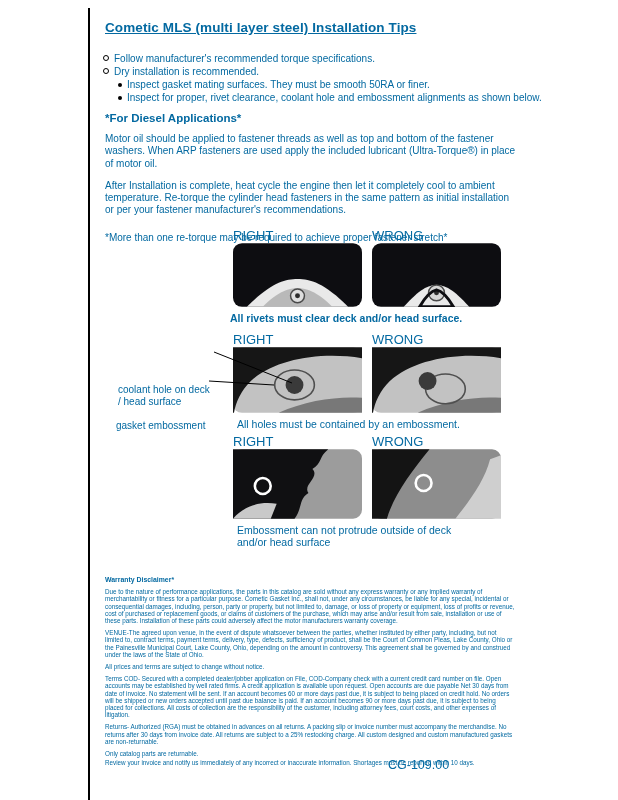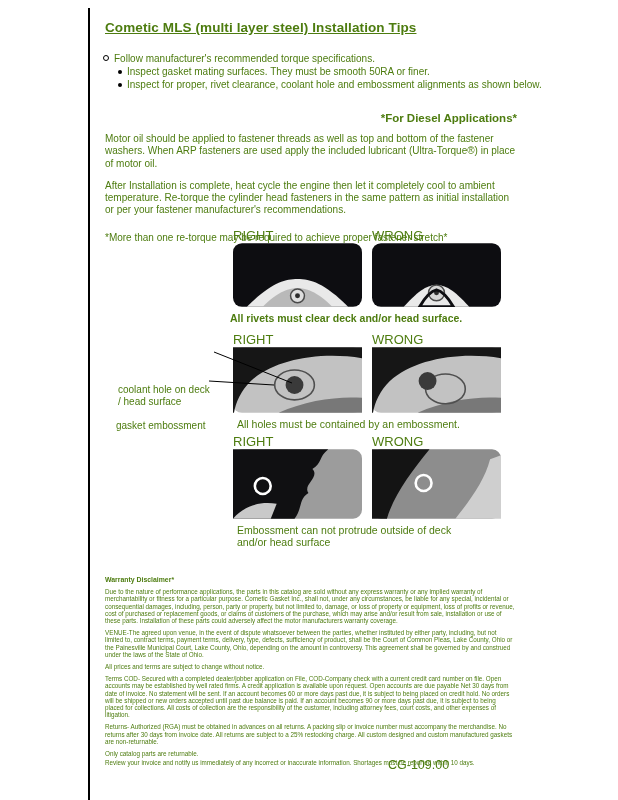--- a/index.html
+++ b/index.html
@@ -1,18 +1,18 @@
 <!DOCTYPE html>
 <html><head>
 <meta charset="utf-8">
 <style>
   html,body { margin:0; padding:0; background:#fff; }
   .page {
     position:relative; width:618px; height:800px; background:#ffffff;
-    font-family:"Liberation Sans", sans-serif; color:#4d7c0f; overflow:hidden;
+    font-family:"Liberation Sans", sans-serif; color:#0369a1; overflow:hidden;
   }
   .vrule { position:absolute; left:88px; top:8px; bottom:0; width:2px; background:#000; }
 
   .title {
     position:absolute; left:105px; top:20px;
     font-size:13.5px; font-weight:bold; text-decoration:underline;
     letter-spacing:.1px;
   }
 
   .bullets { position:absolute; left:103px; top:52px; font-size:10px; }
@@ -21,21 +21,21 @@
   .obullet {
     display:inline-block; width:4px; height:4px; border:1px solid #000;
     border-radius:50%; margin-right:5px; position:relative; top:-1px;
   }
   .fbullet {
     display:inline-block; width:4px; height:4px; background:#000;
     border-radius:50%; margin-right:5px; position:relative; top:-1px;
   }
 
   .diesel { position:absolute; left:105px; top:112px; width:412px; font-size:10px; }
-  .diesel .heading { font-size:11.5px; font-weight:bold; margin:0 0 9px 0;text-align:right; }
+  .diesel .heading { font-size:11.5px; font-weight:bold; margin:0 0 9px 0; }
   .diesel p { margin:0 0 10px 0; line-height:12.3px; }
   .diesel .note { margin-top:15px; }
 
   .figures { position:absolute; left:0; top:228px; width:618px; height:336px; }
   .fig-label { position:absolute; width:129px; text-align:left; font-size:13px; }
   .fig { position:absolute; width:129px; }
   .fig svg { display:block; width:100%; height:100%; }
   .caption { position:absolute; font-size:10.5px; line-height:12px; }
 
   .ann { position:absolute; font-size:10px; line-height:11.5px; text-align:left;margin-top:44px; }
@@ -53,20 +53,21 @@
 </head>
 <body>
 
 <div class="page">
   <div class="vrule"></div>
 
   <div class="title">Cometic MLS (multi layer steel) Installation Tips</div>
 
   <div class="bullets">
     <div class="bullet-line"><span class="obullet"></span><span>Follow manufacturer's recommended torque specifications.</span></div>
+    <div class="bullet-line"><span class="obullet"></span><span>Dry installation is recommended.</span></div>
     <div class="bullet-line sub"><span class="fbullet"></span><span>Inspect gasket mating surfaces.  They must be smooth 50RA or finer.</span></div>
     <div class="bullet-line sub"><span class="fbullet"></span><span>Inspect for proper, rivet clearance, coolant hole and embossment alignments as shown below.</span></div>
   </div>
 
   <div class="diesel">
     <div class="heading">*For Diesel Applications*</div>
     <p>Motor oil should be applied to fastener threads as well as top and bottom of the fastener washers. When ARP fasteners are used apply the included lubricant (Ultra-Torque®) in place of motor oil.</p>
     <p>After Installation is complete, heat cycle the engine then let it completely cool to ambient temperature. Re-torque the cylinder head fasteners in the same pattern as initial installation or per your fastener manufacturer's recommendations.</p>
     <p class="note">*More than one re-torque may be required to achieve proper fastener stretch*</p>
   </div>

